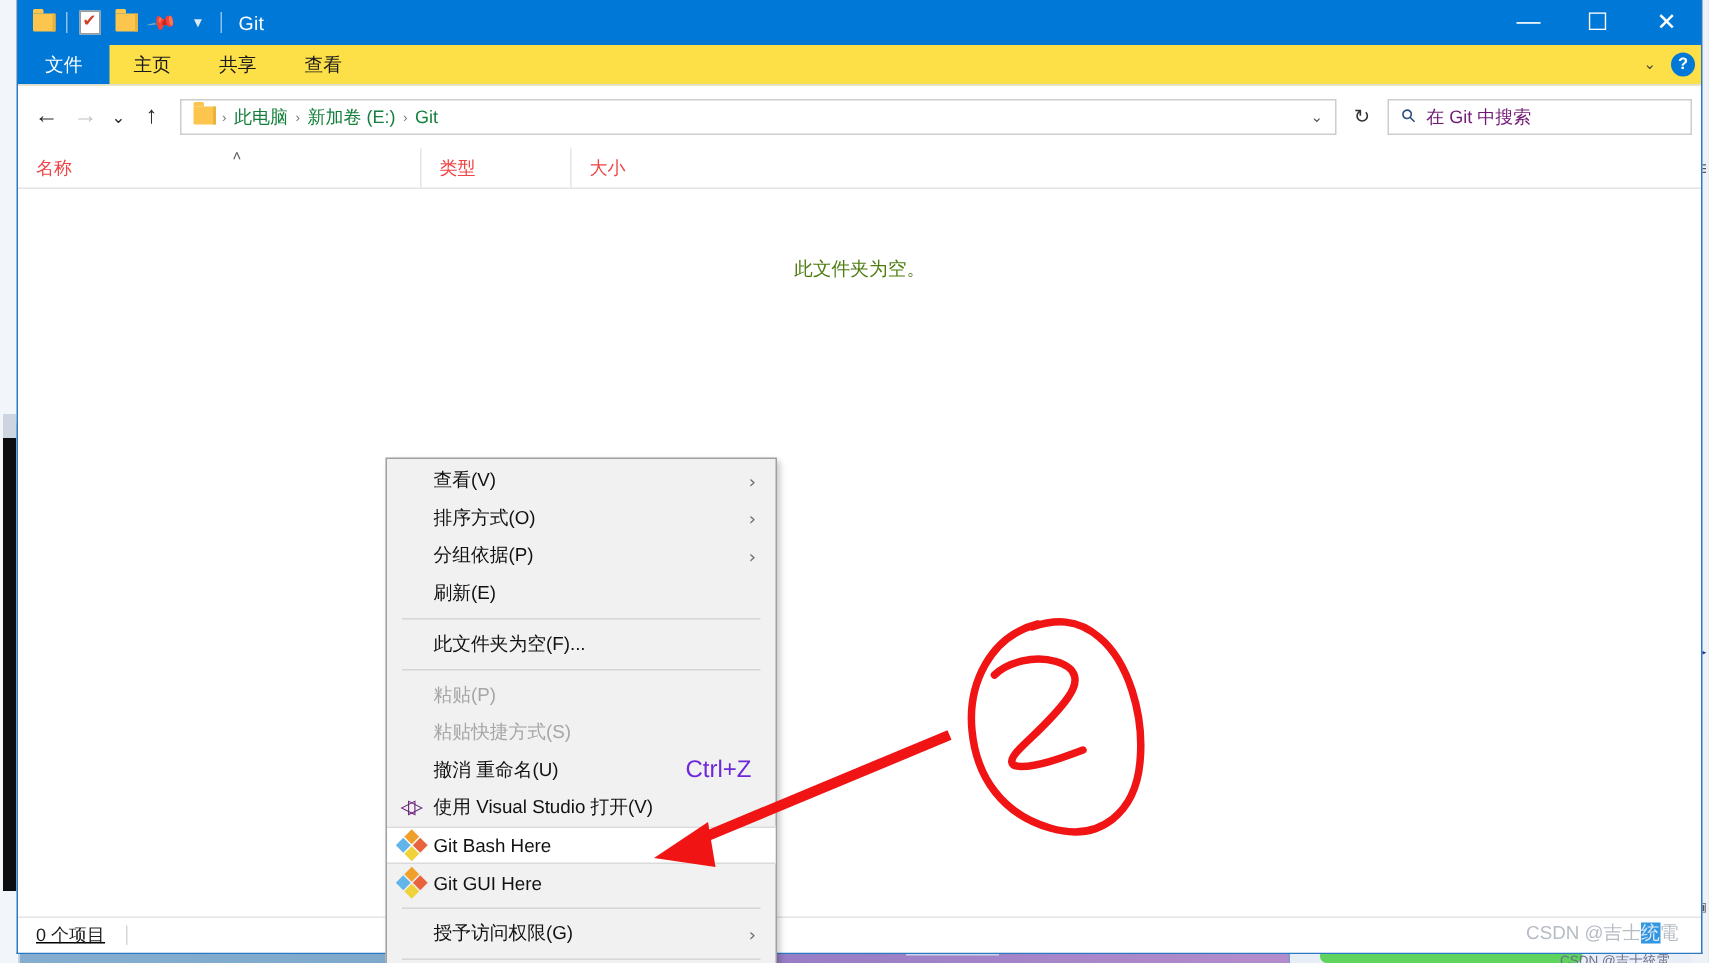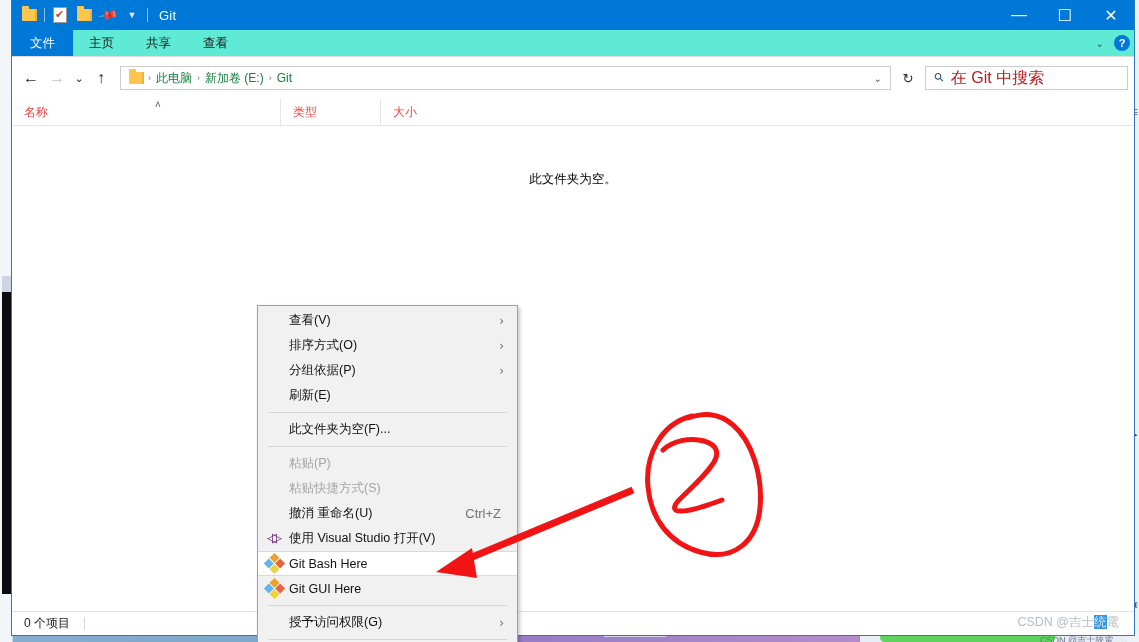--- a/index.html
+++ b/index.html
@@ -177,21 +177,21 @@
     position:absolute; left:1px; top:-1px;
     font-size:11px; color:#d04020;
     line-height: 14px;
   }
   .pin-ico { color:#dfe9f3; font-size: 13px; transform: rotate(35deg); display:inline-block;}
   .qat-chev { color:#dfe9f3; font-size: 9px; }
 
   
   .ribbon {
     height: 26px;
-    background: #5eead4;
+    background: #fde047;
     border-bottom: 1px solid #dcdcdc;
     display: flex;
     align-items: stretch;
     position: relative;
   }
   .rb-tab {
     padding: 0 16px;
     display: flex; align-items: center;
     font-size: 12.5px;
     color: #1a1a1a;
@@ -260,21 +260,21 @@
   .search-field {
     width: 203px;
     height: 24px;
     border: 1px solid #cdcdcd;
     display:flex; align-items:center;
     box-sizing:border-box;
     margin-left: 4px;
     background:#fff;
   }
   .search-ico { font-size: 12px; color:#2b4f7c; padding: 0 7px 0 9px; transform: rotate(-45deg); display:inline-block;}
-  .search-ph { font-size: 16px; color: #b91c1c; }
+  .search-ph { font-size: 12px; color: #701a75; }
 
   
   .colhdr {
     height: 26px;
     display: flex;
     align-items: center;
     border-bottom: 1px solid #e4e4e4;
     position: relative;
     background: #ffffff;
   }
@@ -300,34 +300,35 @@
     position: relative;
     background: #ffffff;
     height: 480px;
   }
   .empty-msg {
     position: absolute;
     left: 0; right: 0;
     top: 45px;
     text-align: center;
     font-size: 12.5px;
-    color: #000000;
+    color: #4d7c0f;
   }
 
   
   .statusbar {
     position: absolute;
     left: 0; bottom: 0;
     width: 100%;
     height: 24px;
     border-top: 1px solid #e4e4e4;
     background: #fff;
     display: flex;
     align-items: center;
     box-sizing: border-box;
+    text-decoration: underline;
   }
   .status-text {
     font-size: 12px; color: #1b1b1b;
     padding-left: 12px;
   }
   .status-sep {
     width: 1px; height: 13px;
     background: #d7d7d7;
     margin-left: 14px;
   }
@@ -375,22 +376,22 @@
   .mi .arrow {
     position: absolute;
     right: 13px;
     font-size: 12px;
     color: #6c6c6c;
     font-family: "DejaVu Sans", sans-serif;
   }
   .mi .accel {
     position: absolute;
     right: 16px;
-    font-size: 13px;
-    color: #737373;
+    font-size: 16px;
+    color: #6d28d9;
   }
   .mi .ico {
     position: absolute;
     left: 8px;
     width: 16px; height: 16px;
     display:flex;align-items:center;justify-content:center;
   }
   .mi-sep {
     height: 1px;
     background: #d6d6d6;

